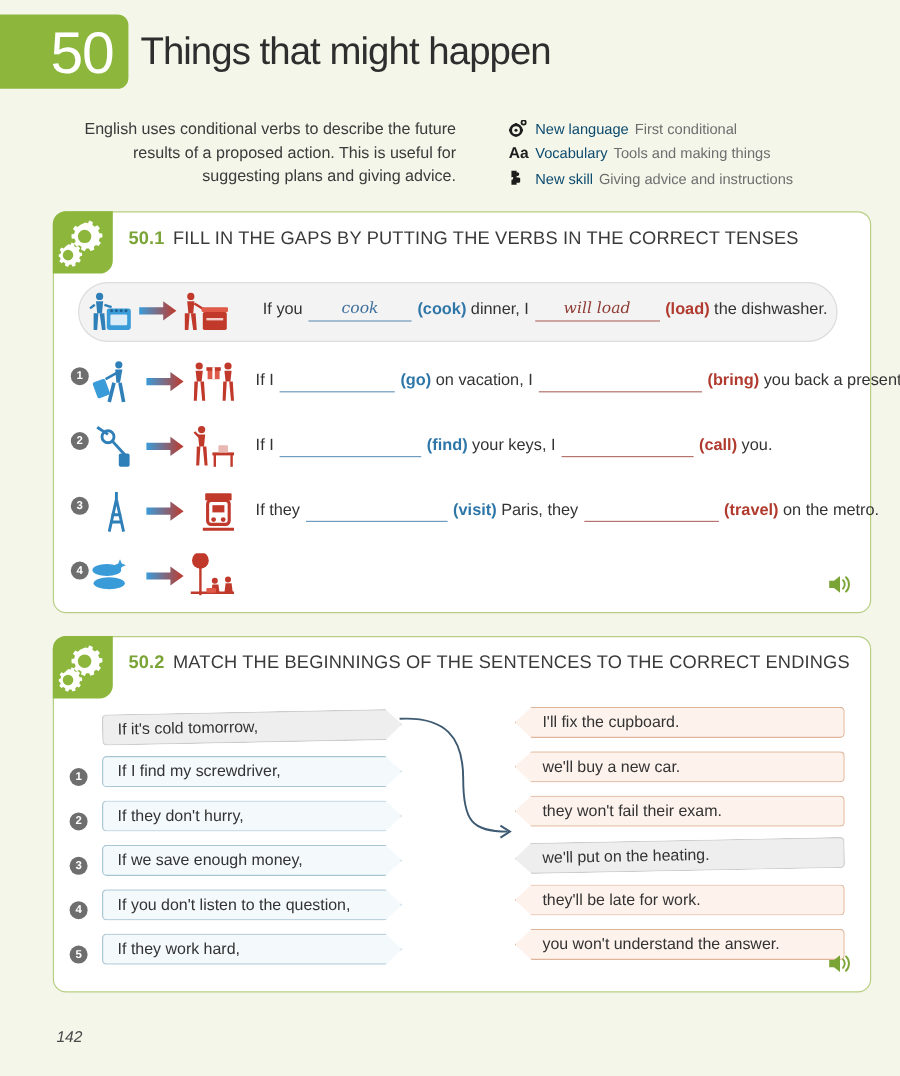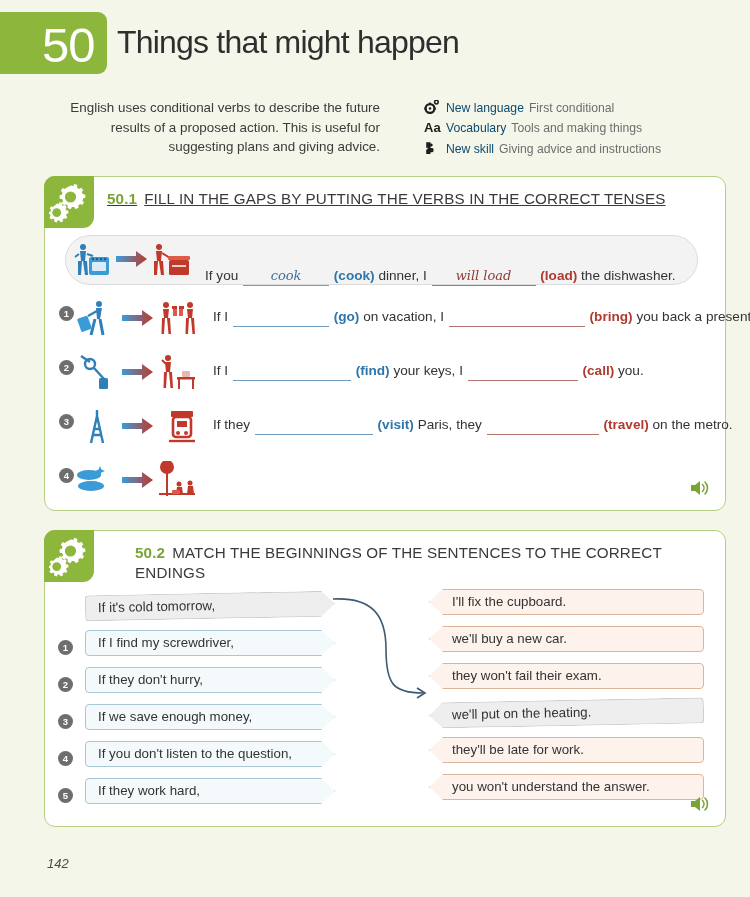--- a/index.html
+++ b/index.html
@@ -76,21 +76,21 @@
     font-size:15.2px;line-height:20px;
     color:#3a3a3a;letter-spacing:.15px;
   }
   .panel-head .exno{color:#7ba436;font-weight:bold;margin-right:7px;}
   .panel-head .htext{text-transform:uppercase;}
 
   
   .speaker{position:absolute;right:14px;bottom:9px;}
 
   
-  #panel1{height:335px;text-decoration:underline;}
+  #panel1{height:335px;}
   .ex-example{
     position:absolute;left:20px;top:58px;
     width:633px;height:50px;
     background:#f3f3f3;
     border:1px solid #dcdcdc;
     border-radius:25px;
     box-sizing:border-box;
   }
   .q-row{position:absolute;left:0;width:100%;height:44px;}
   .q-num{
@@ -100,40 +100,40 @@
     font-size:9.5px;line-height:15px;text-align:center;
     font-weight:bold;
   }
   .pict{position:absolute;left:28px;top:2px;width:130px;height:40px;}
   .pict.ex{left:22px;}
   .sent{
     position:absolute;left:168px;top:10px;right:14px;
     font-size:13.6px;line-height:20px;color:#333;
     white-space:nowrap;
   }
-  .sent.ex{left:160px;margin-top:18px;}
+  .sent.ex{left:174px;}
   .blank{
     display:inline-block;
     border-bottom:1.3px solid #6f9bbf;
     vertical-align:bottom;
     margin:0 1px;
     text-align:center;
     font-family:"DejaVu Serif", serif;
     font-style:italic;
     font-size:13px;
     color:#3f6f9c;
     line-height:17px;
     height:18px;
   }
   .blank.red{border-bottom-color:#b4736d;color:#8f3b33;}
   .cue{color:#2f76a8;font-weight:bold;}
   .cue.red{color:#b03a2e;}
 
   
-  #panel2{height:297px;margin-top:19px;padding-left:28px;}
+  #panel2{height:297px;margin-top:19px;}
   .mcol-l{position:absolute;left:40px;top:62px;width:250px;}
   .mcol-r{position:absolute;left:384px;top:58px;width:275px;}
   .mrow{position:relative;height:37px;}
   .mrow .mnum{
     position:absolute;left:-27px;top:10px;
     width:15px;height:15px;border-radius:50%;
     background:#6e6e6e;color:#fff;
     font-size:9.5px;line-height:15px;text-align:center;font-weight:bold;
   }
   .chip{

